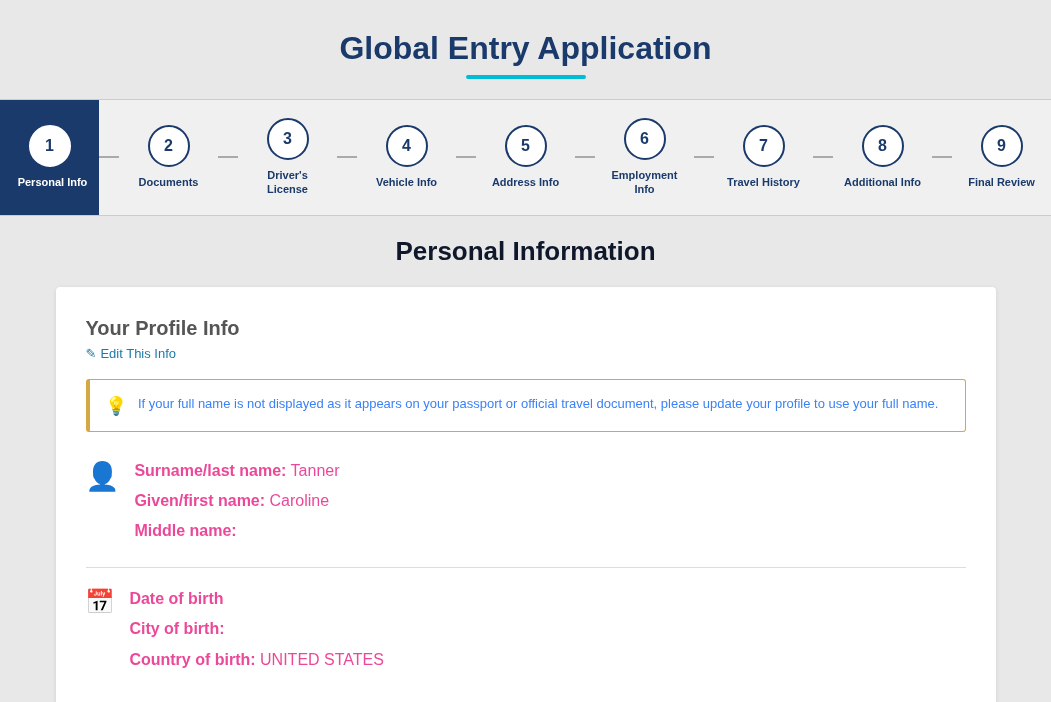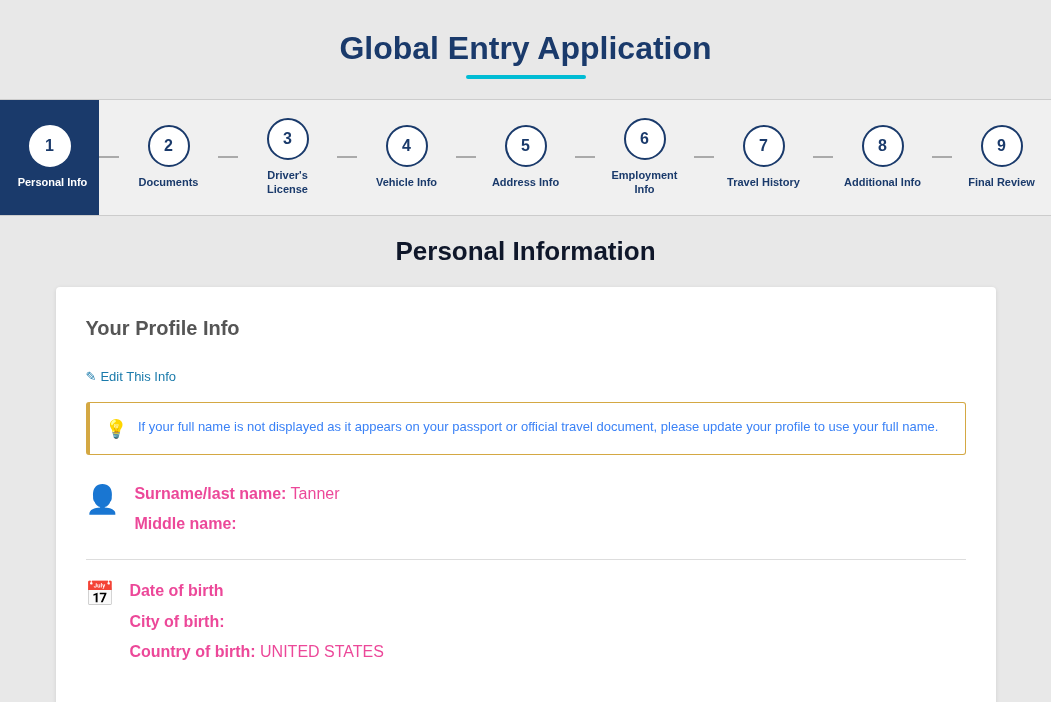--- a/index.html
+++ b/index.html
@@ -121,21 +121,21 @@
       background-color: #fff;
       border-radius: 4px;
       padding: 30px;
       box-shadow: 0 1px 4px rgba(0,0,0,0.1);
     }
 
     .card-heading {
       font-size: 20px;
       color: #555;
       font-weight: bold;
-      margin-bottom: 27px;
+      margin-bottom: 4px;
     }
 
     .edit-link {
       color: #1a7aab;
       font-size: 13px;
       text-decoration: none;
       display: inline-flex;
       align-items: center;
       gap: 4px;
       margin-bottom: 18px;
@@ -320,20 +320,24 @@
 
     
     <div class="profile-row">
       <span class="profile-icon">👤</span>
       <div class="profile-details">
         <div>
           <strong>Surname/last name:</strong>
           <span>Tanner</span>
         </div>
         <div>
+          <strong>Given/first name:</strong>
+          <span>Caroline</span>
+        </div>
+        <div>
           <strong>Middle name:</strong>
           <span></span>
         </div>
       </div>
     </div>
 
     <hr class="divider">
 
     
     <div class="profile-row">

